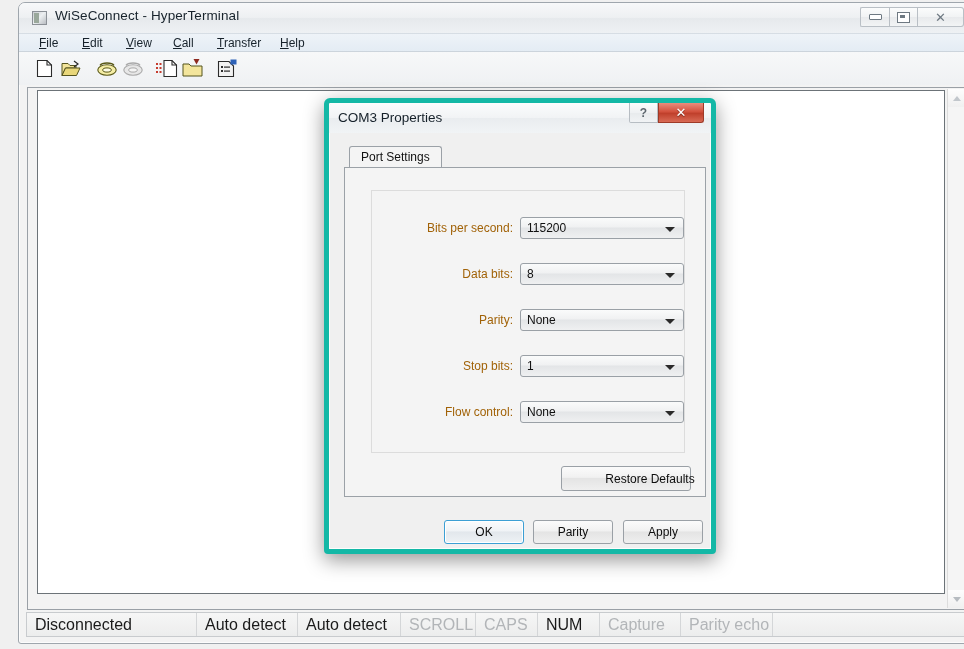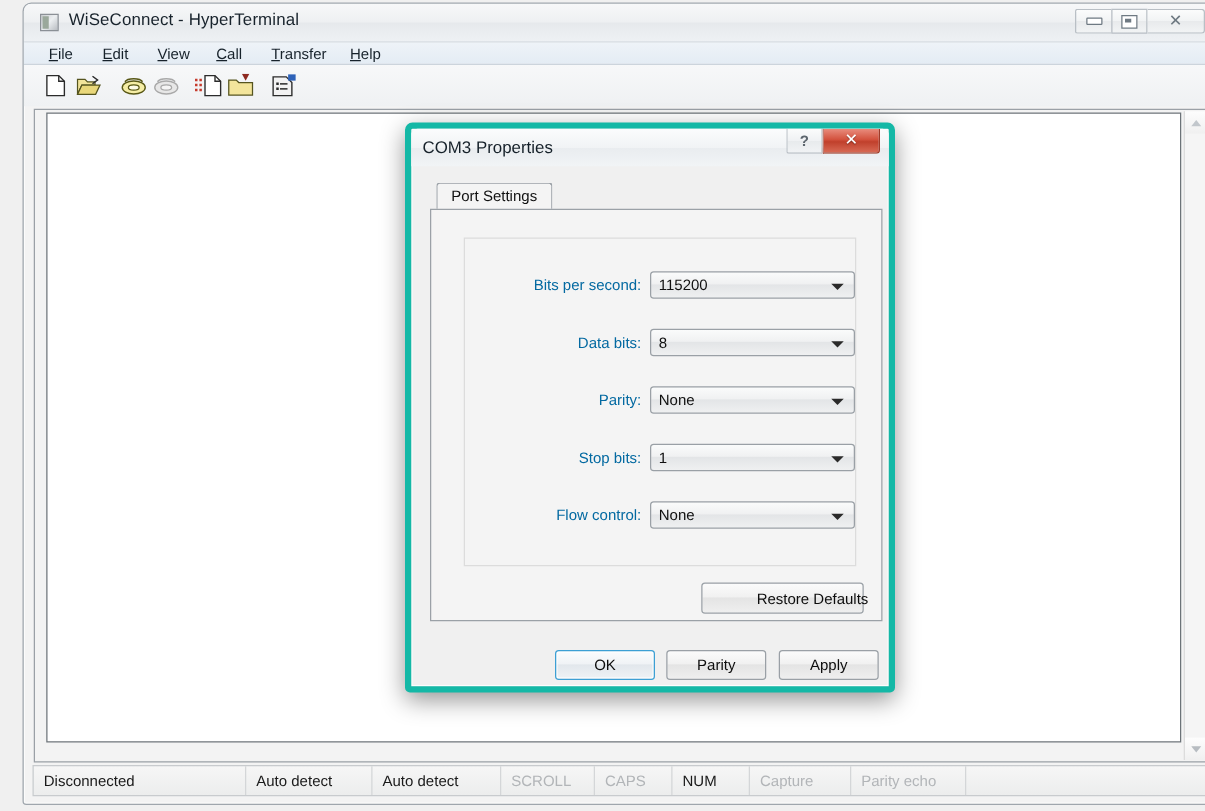--- a/index.html
+++ b/index.html
@@ -204,21 +204,21 @@
     border: 1px solid #c8cbce;
     box-sizing: border-box;
     display: flex;
     align-items: stretch;
   }
   .status-cell {
     position: relative;
     display: flex;
     align-items: center;
     padding-left: 8px;
-    font-size: 12px;
+    font-size: 16px;
     color: #1a1a1a;
     border-right: 1px solid #d4d6d8;
     box-sizing: border-box;
     white-space: nowrap;
   }
   .status-cell.dim { color: #b2b5b8; }
 
   
   #dialog {
     position: absolute;
@@ -315,21 +315,21 @@
     width: 100%;
     height: 22px;
   }
   .field-label {
     position: absolute;
     left: 0;
     width: 141px;
     text-align: right;
     top: 4px;
     font-size: 12px;
-    color: #0369a1;
+    color: #a16207;
     white-space: nowrap;
   }
   .combo {
     position: absolute;
     left: 148px;
     width: 164px;
     height: 22px;
     background: linear-gradient(to bottom,#fafbfb 0%, #f0f1f2 45%, #e3e5e7 50%, #eff0f1 100%);
     border: 1px solid #9aa0a6;
     border-radius: 3px;

